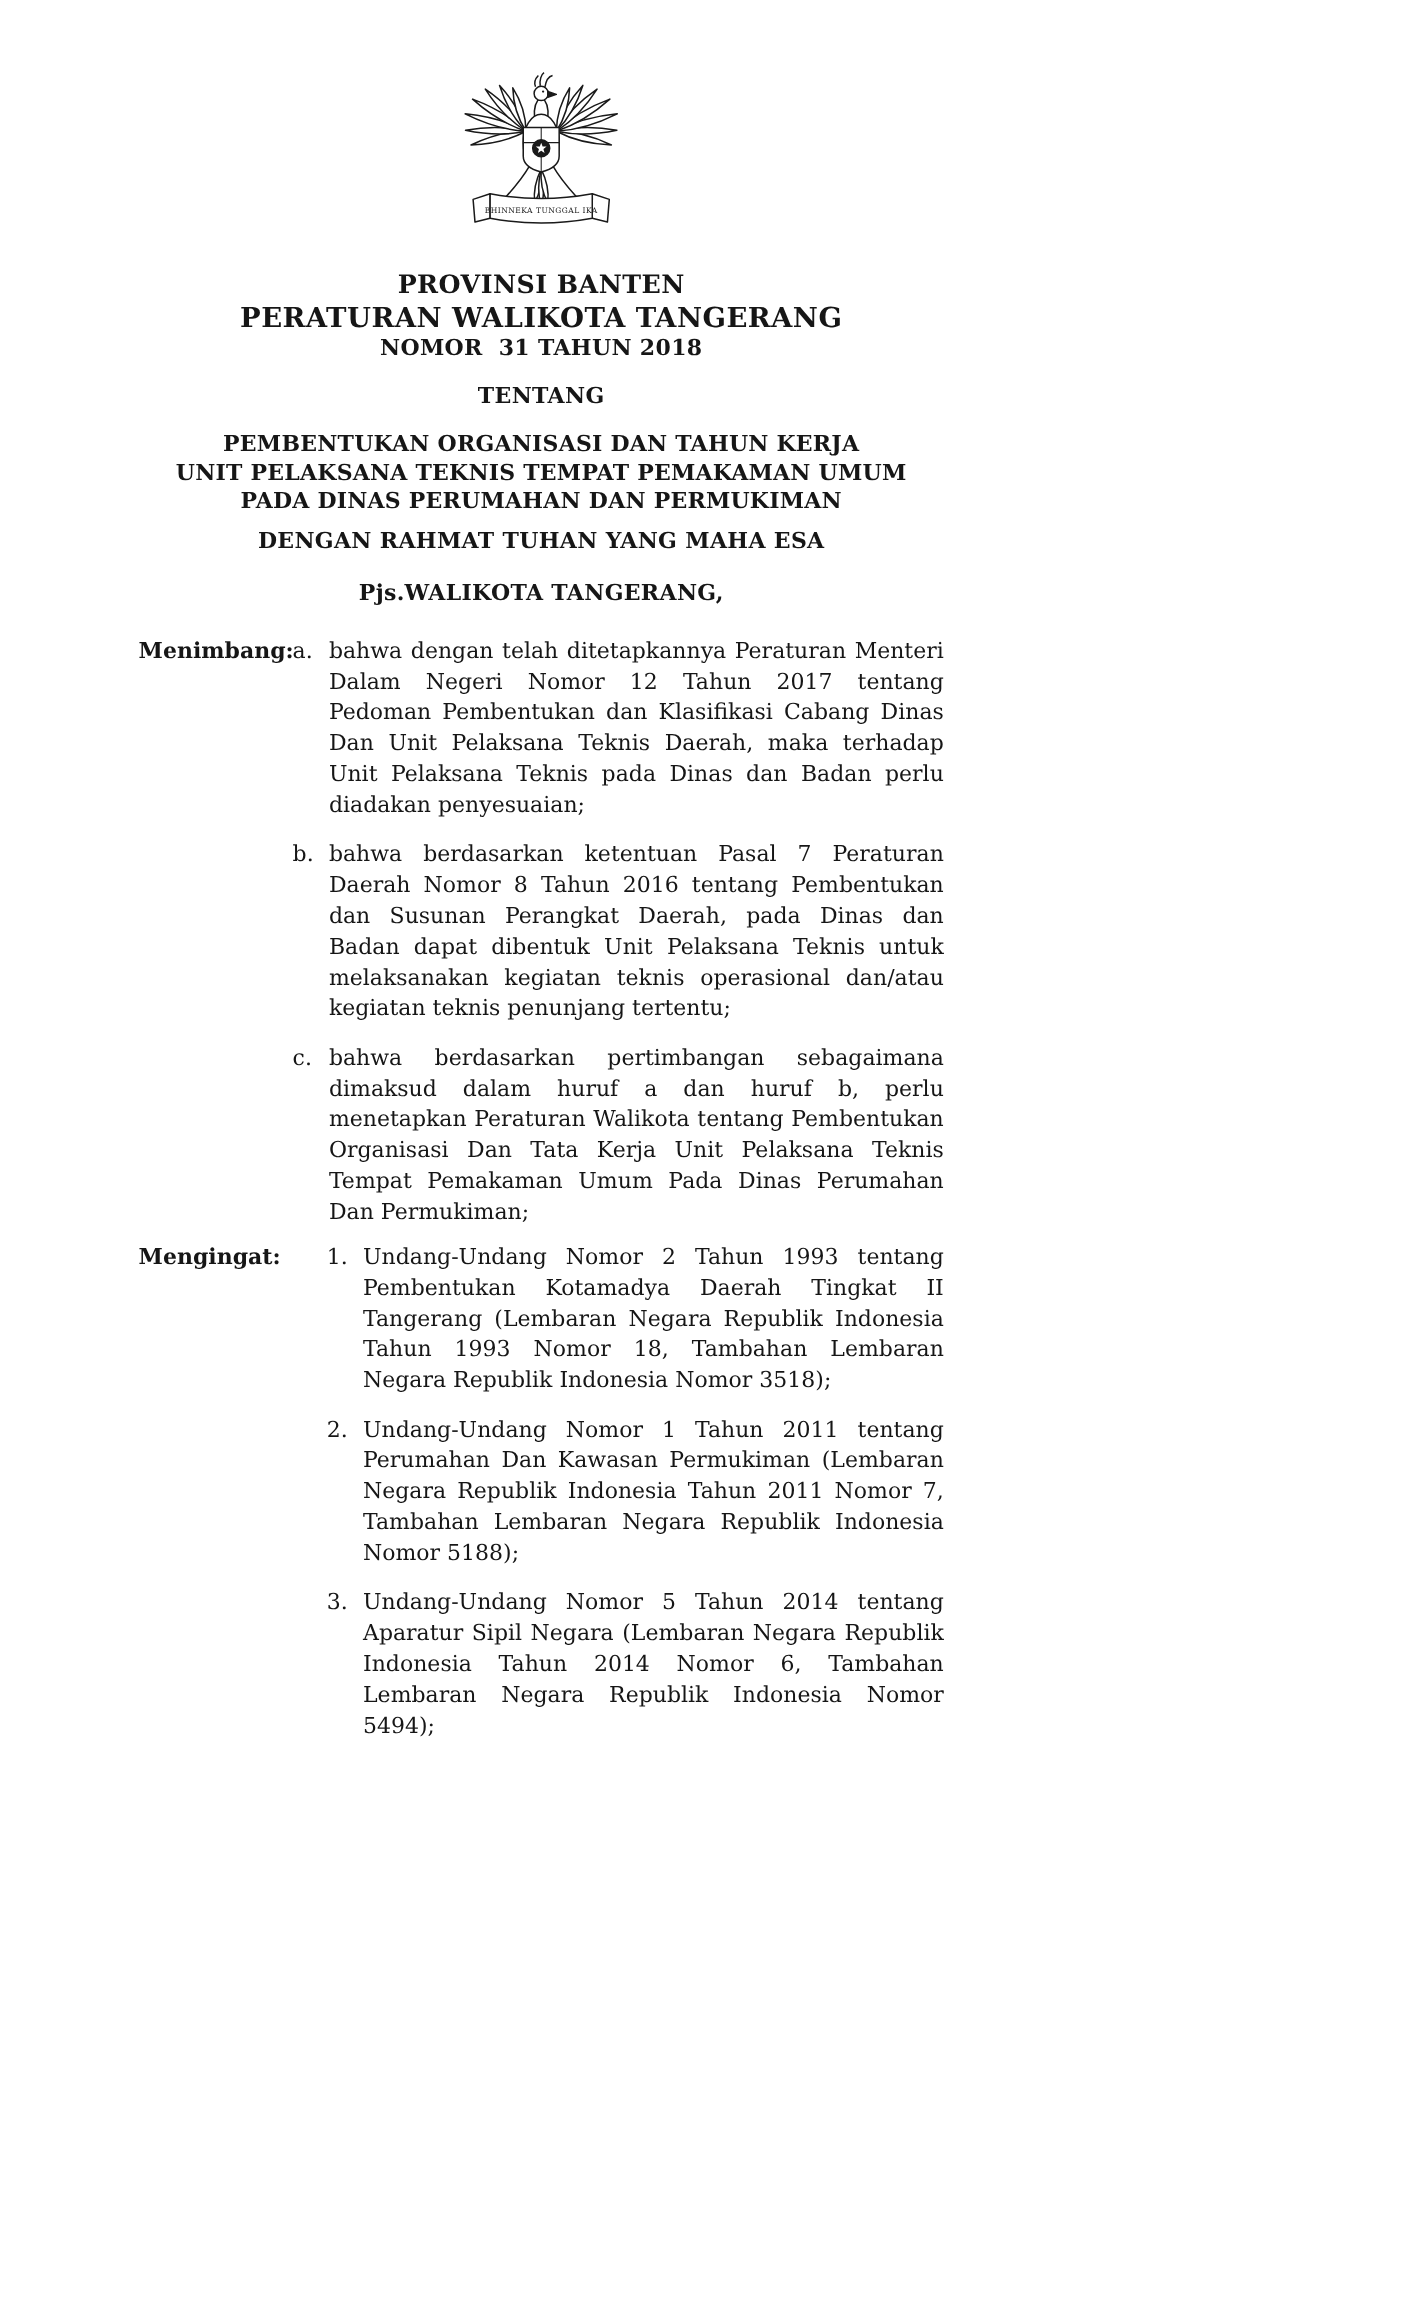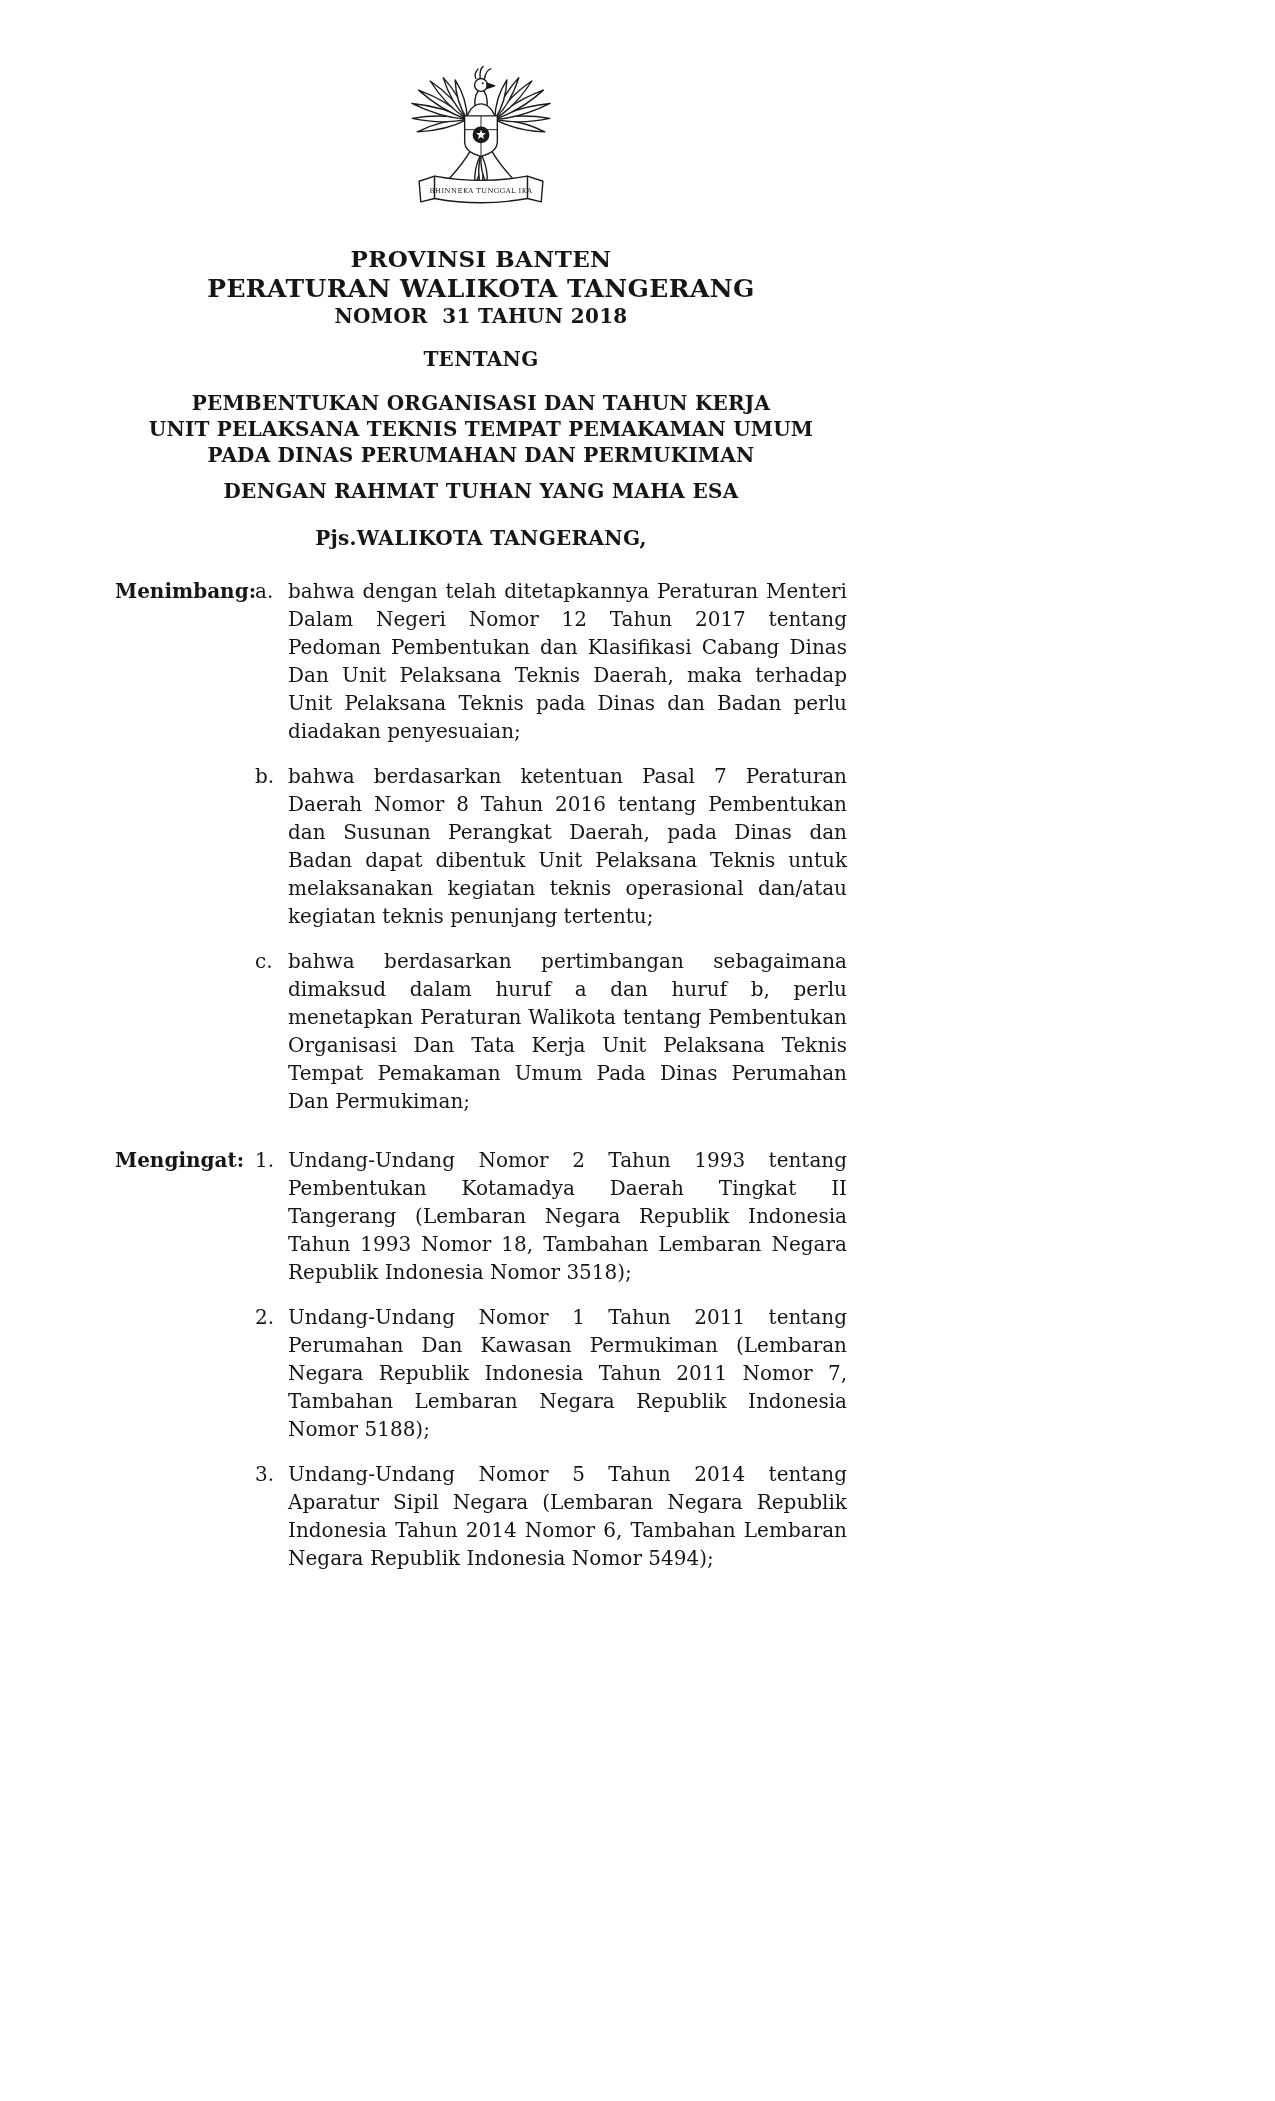--- a/index.html
+++ b/index.html
@@ -9,21 +9,21 @@
     width: 1275px;
     height: 2101px;
     background: #ffffff;
     overflow: hidden;
     font-family: "DejaVu Serif", "Liberation Serif", serif;
     color: #161616;
   }
   .content {
     position: absolute;
     top: 0;
-    left: 115px;
+    left: 126px;
     width: 732px;
   }
   .emblem-wrap {
     display: flex;
     justify-content: center;
     padding-top: 54px;
   }
   .center { text-align: center; }
   .t-province {
     margin-top: 12px;
@@ -67,21 +67,21 @@
     margin-top: 23px;
     font-size: 20px;
     font-weight: 700;
     letter-spacing: 0.3px;
   }
   .block {
     display: grid;
     grid-template-columns: 140px 1fr;
     margin-top: 27px;
   }
-  .block.mengingat { margin-top: 31px; }
+  .block.mengingat { margin-top: 13px; gap: 31px; }
   .side-label {
     font-weight: 700;
     font-size: 20px;
     line-height: 28px;
     display: flex;
     justify-content: flex-start;
     padding-right: 16px;
     align-self: start;
   }
   .items { min-width: 0; }

